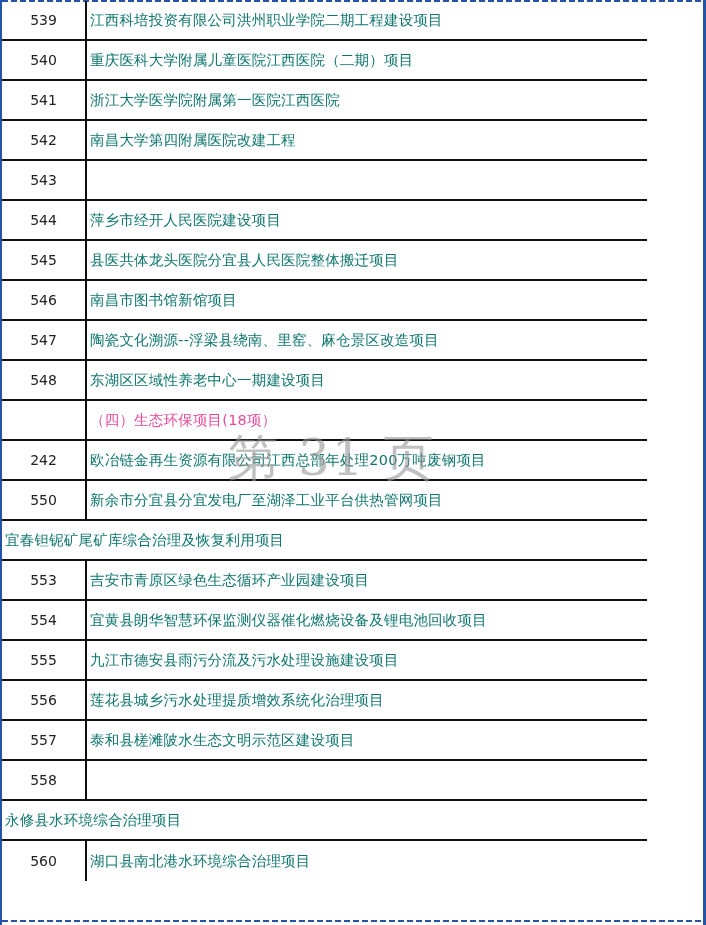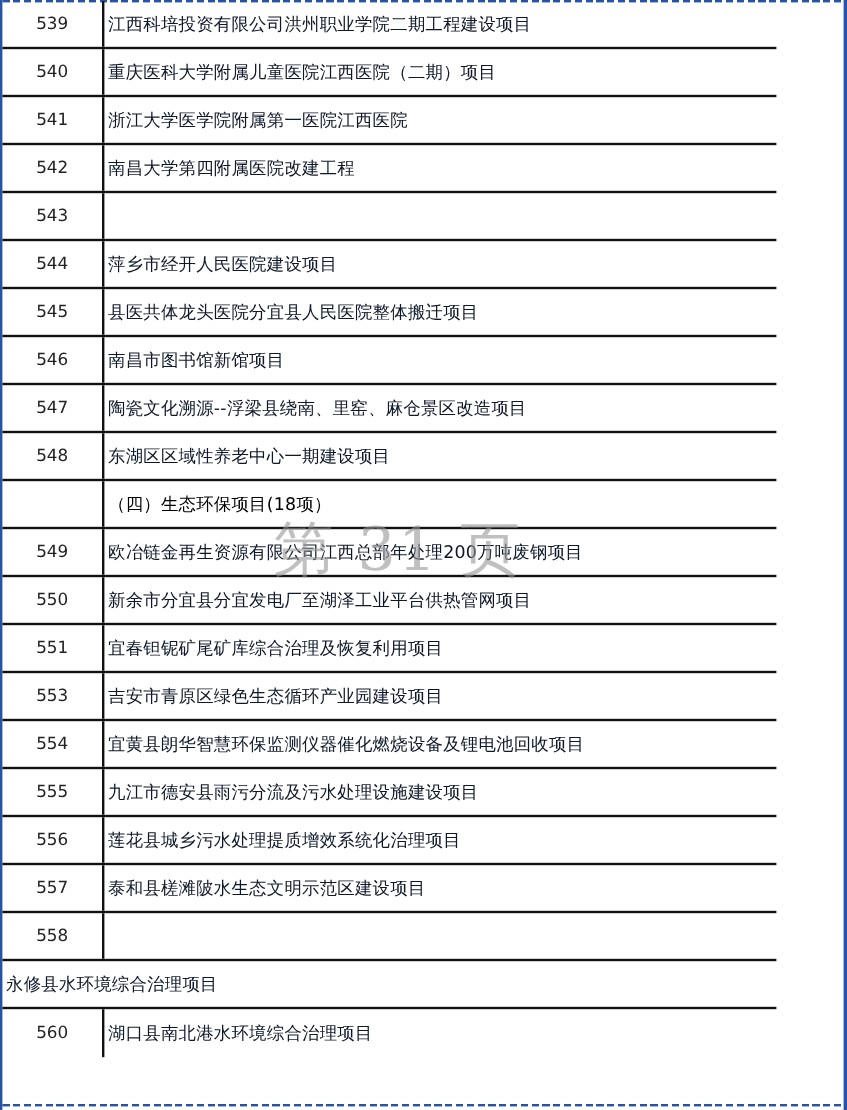--- a/index.html
+++ b/index.html
@@ -76,26 +76,26 @@
       box-sizing: border-box;
       padding-left: 0;
     }
     .cell-name {
       flex: 1;
       height: 100%;
       display: flex;
       align-items: center;
       padding-left: 3px;
       font-size: 14.5px;
-      color: #0f172a;
+      color: #0f766e;
       white-space: nowrap;
       letter-spacing: 0.2px;
     }
     .row.section .cell-name {
-      color: #000000;
+      color: #ec4899;
     }
     .watermark {
       position: absolute;
       left: 228px;
       top: 418px;
       font-family: "DejaVu Serif", "Liberation Serif", serif;
       font-size: 50px;
       line-height: 80px;
       color: rgba(150, 150, 150, 0.6);
       white-space: pre;
@@ -149,29 +149,28 @@
     </div>
     <div class="row">
       <div class="cell-num">548</div>
       <div class="cell-name">东湖区区域性养老中心一期建设项目</div>
     </div>
     <div class="row section">
       <div class="cell-num"></div>
       <div class="cell-name">（四）生态环保项目(18项）</div>
     </div>
     <div class="row">
-      <div class="cell-num">549</div>
+      <div class="cell-num">242</div>
       <div class="cell-name">欧冶链金再生资源有限公司江西总部年处理200万吨废钢项目</div>
     </div>
     <div class="row">
       <div class="cell-num">550</div>
       <div class="cell-name">新余市分宜县分宜发电厂至湖泽工业平台供热管网项目</div>
     </div>
     <div class="row">
-      <div class="cell-num">551</div>
       <div class="cell-name">宜春钽铌矿尾矿库综合治理及恢复利用项目</div>
     </div>
     <div class="row">
       <div class="cell-num">553</div>
       <div class="cell-name">吉安市青原区绿色生态循环产业园建设项目</div>
     </div>
     <div class="row">
       <div class="cell-num">554</div>
       <div class="cell-name">宜黄县朗华智慧环保监测仪器催化燃烧设备及锂电池回收项目</div>
     </div>

